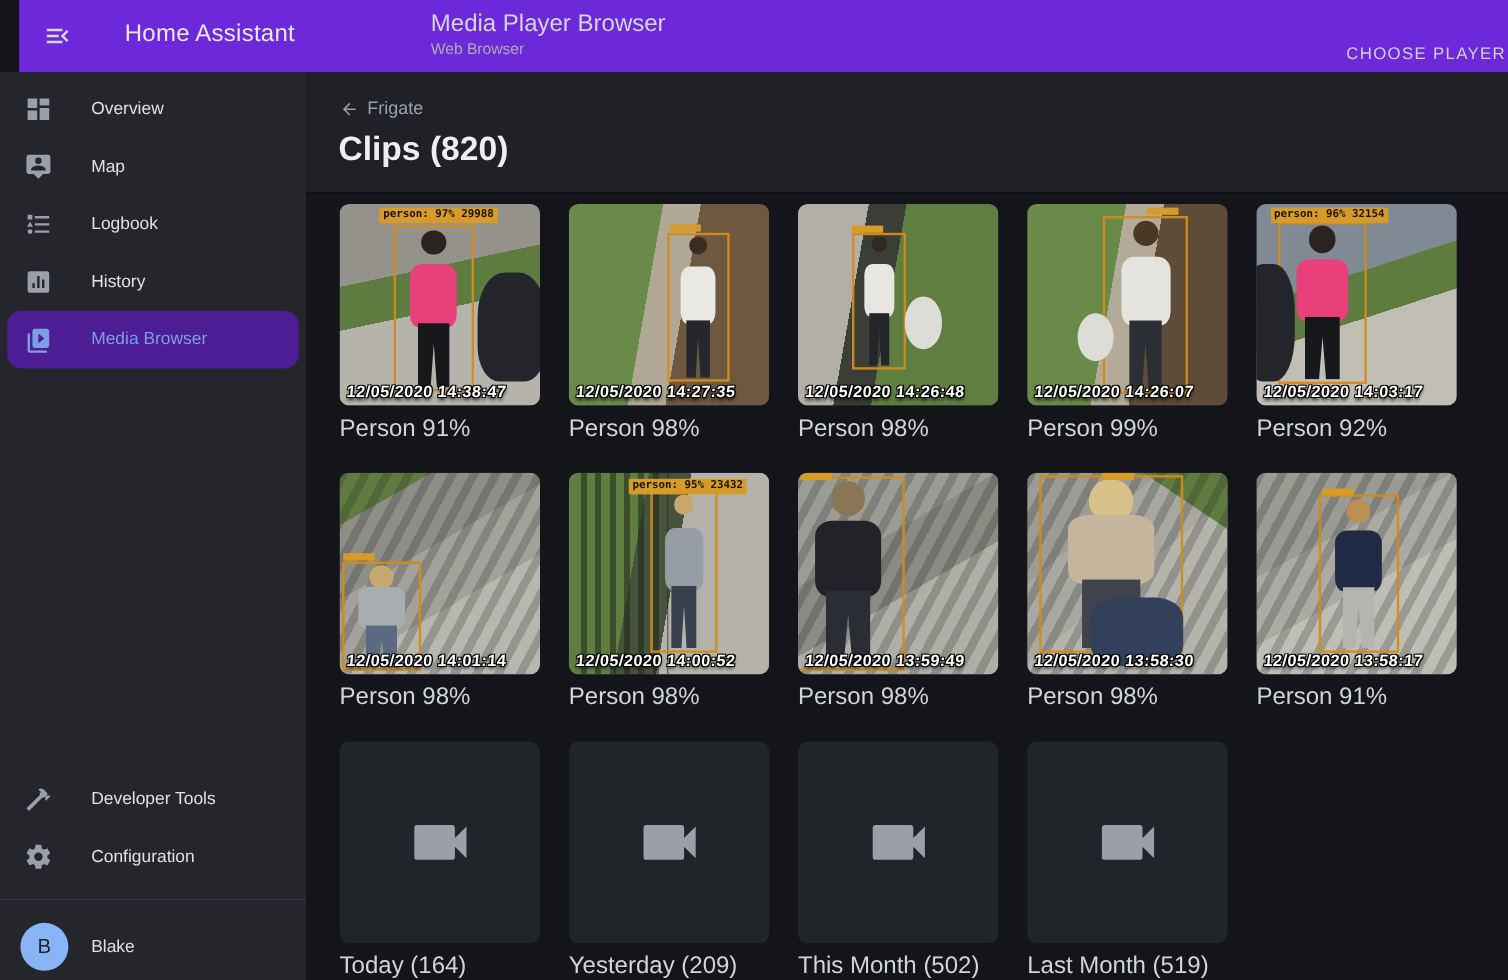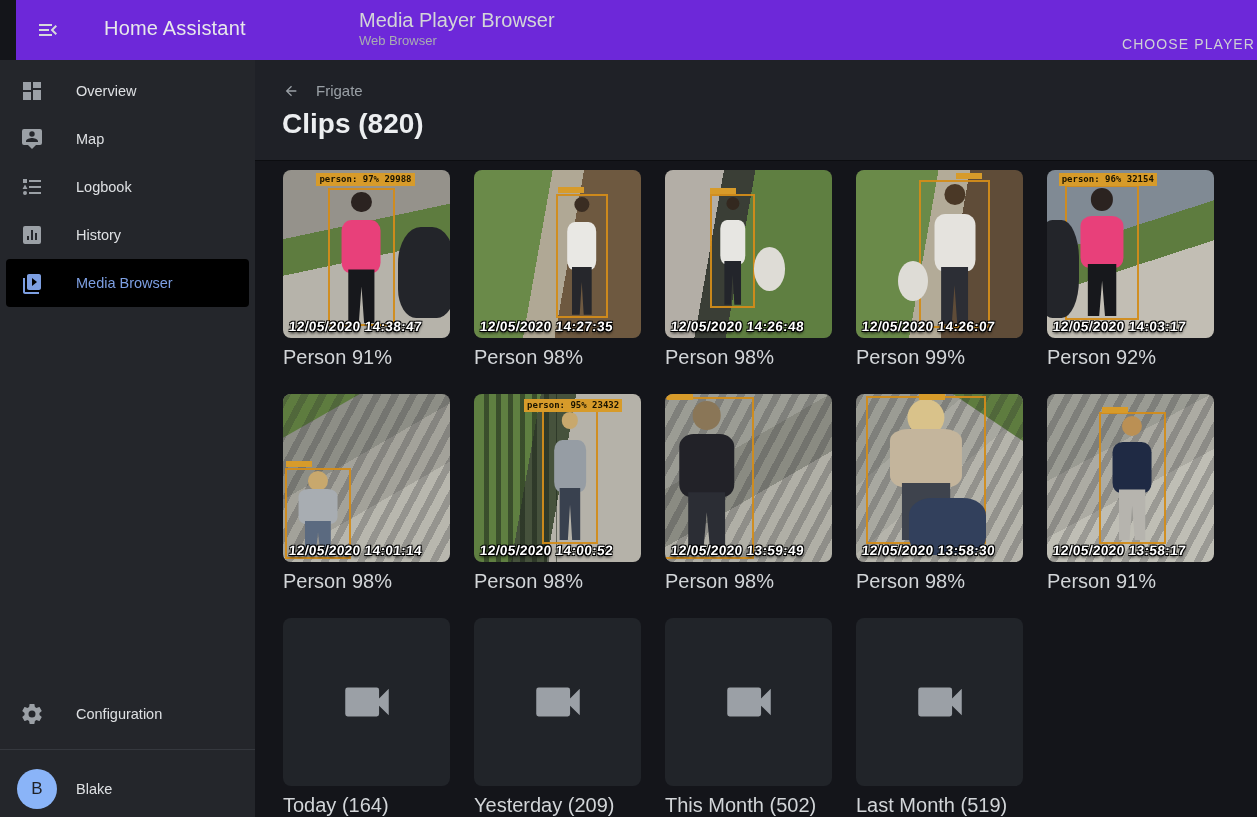--- a/index.html
+++ b/index.html
@@ -15,35 +15,35 @@
   .choose-player { position:absolute; right:18px; top:36px; font-size:14px; font-weight:500;
                    letter-spacing:1.1px; color:#ced1d5; background:none; border:none; cursor:pointer;
                    font-family:"Liberation Sans", sans-serif; }
 
   
   .sidebar { position:absolute; left:0; top:60px; width:255px; bottom:0; background:#24262b; z-index:4; }
   .sb-item { position:relative; height:48px; margin:0 6px; border-radius:4px; display:flex;
              align-items:center; cursor:pointer; color:#c9ccd0; }
   .sb-item .sb-icon { position:absolute; left:14px; width:24px; height:24px; color:#9ba0a6; }
   .sb-item .sb-label { position:absolute; left:70px; font-size:14.5px; font-weight:500; color:#dee0e3; white-space:nowrap; }
-  .sb-item.selected { background:#000000; }
+  .sb-item.selected { background:#4c1d95;border-radius:12px; }
   .sb-item.selected .sb-icon, .sb-item.selected .sb-label { color:#7d9fe2; }
   .sb-top { position:absolute; top:7px; left:0; right:0; }
   .sb-bottom { position:absolute; bottom:0; left:0; right:0; }
   .sb-divider { height:1px; background:#35383e; margin:11px 0 11px 0; }
   .avatar { position:absolute; left:11px; width:40px; height:40px; border-radius:50%;
             background:#8ab4f8; color:#1f2126; font-size:17px; font-weight:500;
             display:flex; align-items:center; justify-content:center; }
   .sb-user { height:56px; }
   .sb-user .sb-label { left:70px; }
 
   
   .content-header { position:absolute; left:255px; top:60px; right:0; height:101px;
                     background:#1f2127; z-index:2; border-bottom:1px solid #0c0d10; }
-  .breadcrumb { position:absolute; left:28px; top:22px; display:flex; align-items:center; gap:17px;
+  .breadcrumb { position:absolute; left:28px; top:22px; display:flex; align-items:center; gap:7px;
                 color:#9aa0a6; font-size:15px; cursor:pointer; }
   .breadcrumb .arrow { width:16px; height:16px; color:#9aa0a6; }
   .clips-title { position:absolute; left:27px; top:48px; font-size:28px; font-weight:700; color:#eceef0; }
 
   
   .content-body { position:absolute; left:255px; top:162px; right:0; bottom:0; background:#14151a;
                   padding:8px 0 0 28px; overflow:hidden; }
   .grid { display:grid; grid-template-columns:repeat(5,167px); gap:25px 24px; }
   .cell { width:167px; cursor:pointer; }
   .thumb { position:relative; width:167px; height:168px; border-radius:8px; overflow:hidden; background:#222; }
@@ -162,20 +162,27 @@
             <path d="M19,3H9C7.9,3 7,3.9 7,5V17C7,18.1 7.9,19 9,19H19C20.1,19 21,18.1 21,17V5C21,3.9 20.1,3 19,3M12,15V7L17,11L12,15M3,7V21C3,22.1 3.9,23 5,23H19V21H5V7H3Z"></path>
           </svg></span>
       <span class="sb-label">Media Browser</span>
     </div>
   </div>
 
   <div class="sb-bottom">
     <div class="sb-item">
       <span class="sb-icon">
         <svg viewBox="0 0 24 24" fill="currentColor">
+            <path d="M2,19.63L13.43,8.2L12.72,7.5L14.14,6.07L12,3.89C13.2,2.7 15.09,2.7 16.27,3.89L19.87,7.5L18.45,8.91H21.29L22,9.62L18.45,13.21L17.74,12.5V9.62L16.27,11.04L15.56,10.33L4.13,21.76L2,19.63Z"></path>
+          </svg></span>
+      <span class="sb-label">Developer Tools</span>
+    </div>
+    <div class="sb-item">
+      <span class="sb-icon">
+        <svg viewBox="0 0 24 24" fill="currentColor">
             <path d="M12,15.5A3.5,3.5 0 0,1 8.5,12A3.5,3.5 0 0,1 12,8.5A3.5,3.5 0 0,1 15.5,12A3.5,3.5 0 0,1 12,15.5M19.43,12.97C19.47,12.65 19.5,12.33 19.5,12C19.5,11.67 19.47,11.34 19.43,11L21.54,9.37C21.73,9.22 21.78,8.95 21.66,8.73L19.66,5.27C19.54,5.05 19.27,4.96 19.05,5.05L16.56,6.05C16.04,5.66 15.5,5.32 14.87,5.07L14.5,2.42C14.46,2.18 14.25,2 14,2H10C9.75,2 9.54,2.18 9.5,2.42L9.13,5.07C8.5,5.32 7.96,5.66 7.44,6.05L4.95,5.05C4.73,4.96 4.46,5.05 4.34,5.27L2.34,8.73C2.21,8.95 2.27,9.22 2.46,9.37L4.57,11C4.53,11.34 4.5,11.67 4.5,12C4.5,12.33 4.53,12.65 4.57,12.97L2.46,14.63C2.27,14.78 2.21,15.05 2.34,15.27L4.34,18.73C4.46,18.95 4.73,19.03 4.95,18.95L7.44,17.94C7.96,18.34 8.5,18.68 9.13,18.93L9.5,21.58C9.54,21.82 9.75,22 10,22H14C14.25,22 14.46,21.82 14.5,21.58L14.87,18.93C15.5,18.67 16.04,18.34 16.56,17.94L19.05,18.95C19.27,19.03 19.54,18.95 19.66,18.73L21.66,15.27C21.78,15.05 21.73,14.78 21.54,14.63L19.43,12.97Z"></path>
           </svg></span>
       <span class="sb-label">Configuration</span>
     </div>
     <div class="sb-divider"></div>
     <div class="sb-item sb-user">
       <span class="avatar">B</span>
       <span class="sb-label">Blake</span>
     </div>
   </div>

